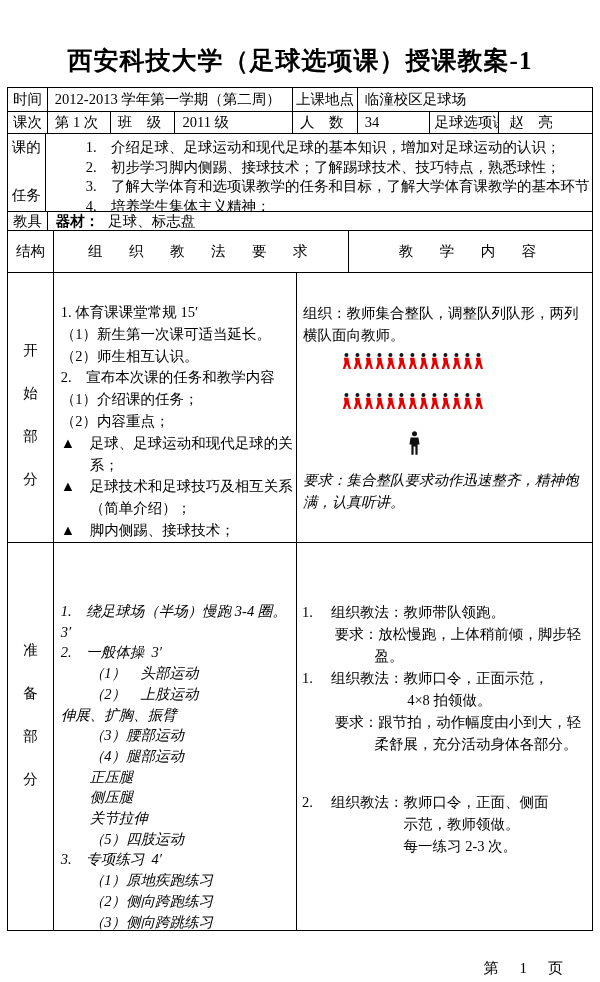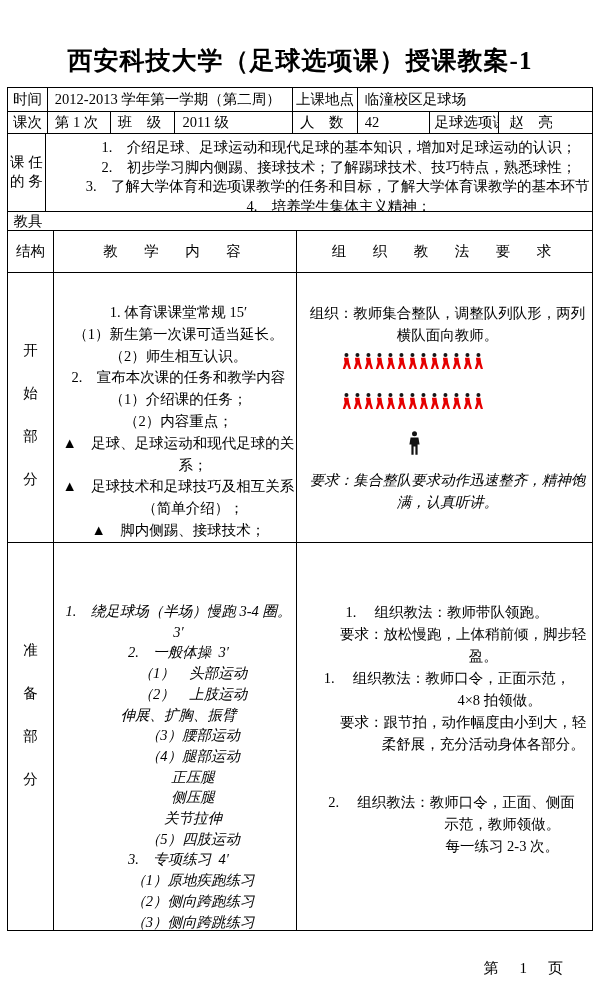--- a/index.html
+++ b/index.html
@@ -11,21 +11,20 @@
   }
   .page { position:relative; width:600px; height:982px; background:#fff; overflow:hidden; }
   .title {
     position:absolute; top:44px; left:0; width:100%;
     text-align:center; font-size:25px; font-weight:bold; letter-spacing:1px;
     white-space:pre;
   }
   .table {
     position:absolute; left:7px; top:87px; width:586px;
     border:1px solid #000;
-    text-align:center;
   }
   .row { display:flex; width:100%; border-bottom:1px solid #000; }
   .row:last-child { border-bottom:none; }
   .cell { border-right:1px solid #000; overflow:hidden; font-size:14.5px; }
   .cell:last-child { border-right:none; }
   .lab { display:flex; align-items:center; justify-content:center; white-space:pre; }
   .val { display:flex; align-items:center; padding-left:7px; white-space:pre; }
   .hdr { display:flex; align-items:center; justify-content:center; letter-spacing:6px; white-space:pre; }
   .vlab { display:flex; flex-direction:column; align-items:center; }
   .vlab span { display:block; line-height:15px; margin-bottom:28px; }
@@ -35,21 +34,21 @@
   .equip b { margin-right:9px; }
   .content1 { padding:29px 0 0 7px; line-height:21.8px; }
   .content2 { padding:58px 0 0 7px; line-height:20.7px;font-style:italic; }
   .methods1 { padding:29px 0 0 6px; line-height:22px; }
   .methods2 { padding:58px 0 0 5px; line-height:22px; }
   .fig-row { display:flex; gap:1px; margin-left:38px; width:146px; height:20px; }
   .fig-row.second { margin-top:20px; }
   .fig-row.first { margin-top:6px; }
   .teacher-row { display:flex; justify-content:center; margin-left:38px; width:146px; margin-top:19px; height:25px; }
   .req { margin-top:13px;font-style:italic; }
-  .block2 { margin-top:36px;margin-left:9px; }
+  .block2 { margin-top:36px; }
   .footer {
     position:absolute; top:959px; right:34px;
     font-size:15px; letter-spacing:3px; white-space:pre;
   }
 </style>
 </head>
 <body>
 
 <div class="page">
 
@@ -63,45 +62,48 @@
       <div class="cell lab" style="width:65px">上课地点</div>
       <div class="cell val" style="width:235px">临潼校区足球场</div>
     </div>
 
     <div class="row" style="height:22px">
       <div class="cell lab" style="width:40px">课次</div>
       <div class="cell val" style="width:63px">第 1 次</div>
       <div class="cell val" style="width:65px">班　级</div>
       <div class="cell val" style="width:118px">2011 级</div>
       <div class="cell val" style="width:65px">人　数</div>
-      <div class="cell val" style="width:72px">42</div>
+      <div class="cell val" style="width:72px">34</div>
       <div class="cell val" style="width:70px;padding-left:5px">足球选项课</div>
       <div class="cell val" style="width:93px;padding-left:10px">赵　亮</div>
     </div>
 
 
     <div class="row" style="height:78px">
-      <div class="cell" style="width:40px;display:flex;flex-direction:row;align-items:center;justify-content:space-between;padding:4px 0 6px 0">
+      <div class="cell" style="width:40px;display:flex;flex-direction:column;align-items:center;justify-content:space-between;padding:4px 0 6px 0">
         <span>课的</span>
         <span>任务</span>
       </div>
       <div class="cell tasks lines" style="width:546px">1.　介绍足球、足球运动和现代足球的基本知识，增加对足球运动的认识；
 2.　初步学习脚内侧踢、接球技术；了解踢球技术、技巧特点，熟悉球性；
 3.　了解大学体育和选项课教学的任务和目标，了解大学体育课教学的基本环节；
 4.　培养学生集体主义精神；</div>
     </div>
 
     <div class="row" style="height:19px">
       <div class="cell lab" style="width:40px">教具</div>
+      <div class="cell equip" style="width:546px">
+        <b>器材：</b><span>足球、标志盘</span>
+      </div>
     </div>
 
     <div class="row" style="height:42px">
       <div class="cell lab" style="width:46px">结构</div>
+      <div class="cell hdr" style="width:296px">组　织　教　法　要　求</div>
       <div class="cell hdr" style="width:244px">教　学　内　容</div>
-      <div class="cell hdr" style="width:296px">组　织　教　法　要　求</div>
     </div>
 
     <div class="row" style="height:270px">
       <div class="cell vlab" style="width:46px;padding-top:70px">
         <span>开</span>
         <span>始</span>
         <span>部</span>
         <span>分</span>
       </div>
       <div class="cell content1 lines" style="width:244px">1. 体育课课堂常规 15′

